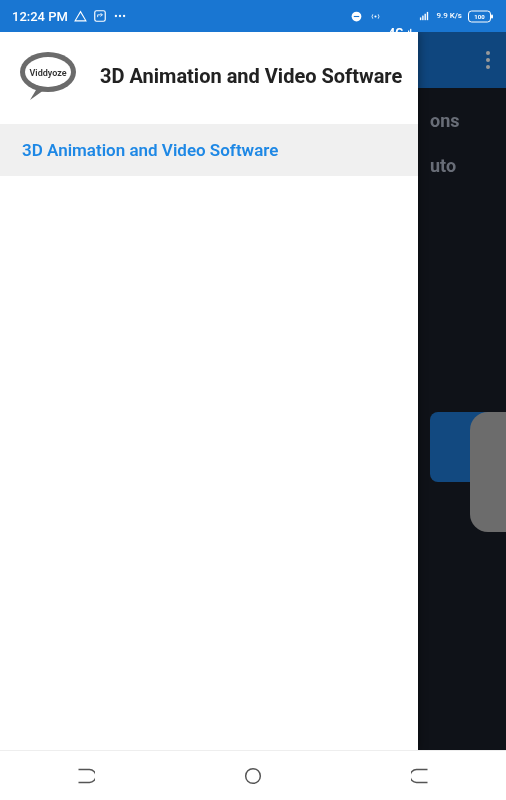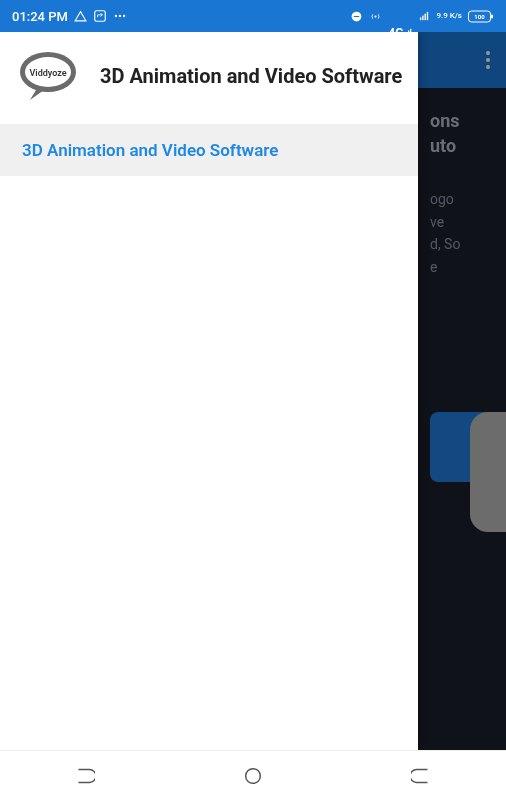--- a/index.html
+++ b/index.html
@@ -50,21 +50,21 @@
   .app-bg-overflow-dot {
     width: 4px; height: 4px; border-radius: 50%; background: #fff;
   }
   .app-bg-content {
     padding: 20px 16px 20px 430px;
     color: #aeb6c6;
     font-size: 18px;
     font-weight: 700;
     line-height: 1.4;
   }
-  .app-bg-content .line2 { }
+  .app-bg-content .line2 { margin-top: 20px; }
   .app-bg-content .para {
     margin-top: 30px;
     font-size: 14px;
     font-weight: 400;
     color: #8a93a8;
     line-height: 1.6;
   }
   .bg-button {
     position: absolute;
     top: 380px;
@@ -159,21 +159,21 @@
     justify-content: center;
     border-radius: 20px;
   }
   .nav-btn svg { stroke: #555; fill: none; stroke-width: 1.6; }
 </style>
 </head>
 <body>
 
 <div class="status-bar">
   <div class="status-left">
-    <span>01:24 PM</span>
+    <span>12:24 PM</span>
     <span class="status-icon">
       <svg width="13" height="13" viewBox="0 0 24 24">
           <path d="M12 3 L22 20 H2 Z" fill="none" stroke="#fff" stroke-width="2"></path>
         </svg>
     </span>
     <span class="status-icon">
       <svg width="14" height="14" viewBox="0 0 24 24">
           <rect x="3" y="3" width="18" height="18" rx="3" fill="none" stroke="#fff" stroke-width="2"></rect>
           <path d="M8 14 L8 10 L16 10 M16 10 L13 7 M16 10 L13 13" stroke="#fff" fill="none" stroke-width="1.5"></path>
         </svg>
@@ -228,26 +228,20 @@
   <div class="app-bg-bar">
     <div class="app-bg-overflow">
       <div class="app-bg-overflow-dot"></div>
       <div class="app-bg-overflow-dot"></div>
       <div class="app-bg-overflow-dot"></div>
     </div>
   </div>
   <div class="app-bg-content">
     <div>ons</div>
     <div class="line2">uto</div>
-    <div class="para">
-      <div>ogo</div>
-      <div>ve</div>
-      <div>d, So</div>
-      <div>e</div>
-    </div>
   </div>
   <div class="bg-button"></div>
   <div class="bg-button2"></div>
 </div>
 
 <div class="scrim"></div>
 
 <div class="drawer">
   <div class="drawer-header">
     <div class="logo">

